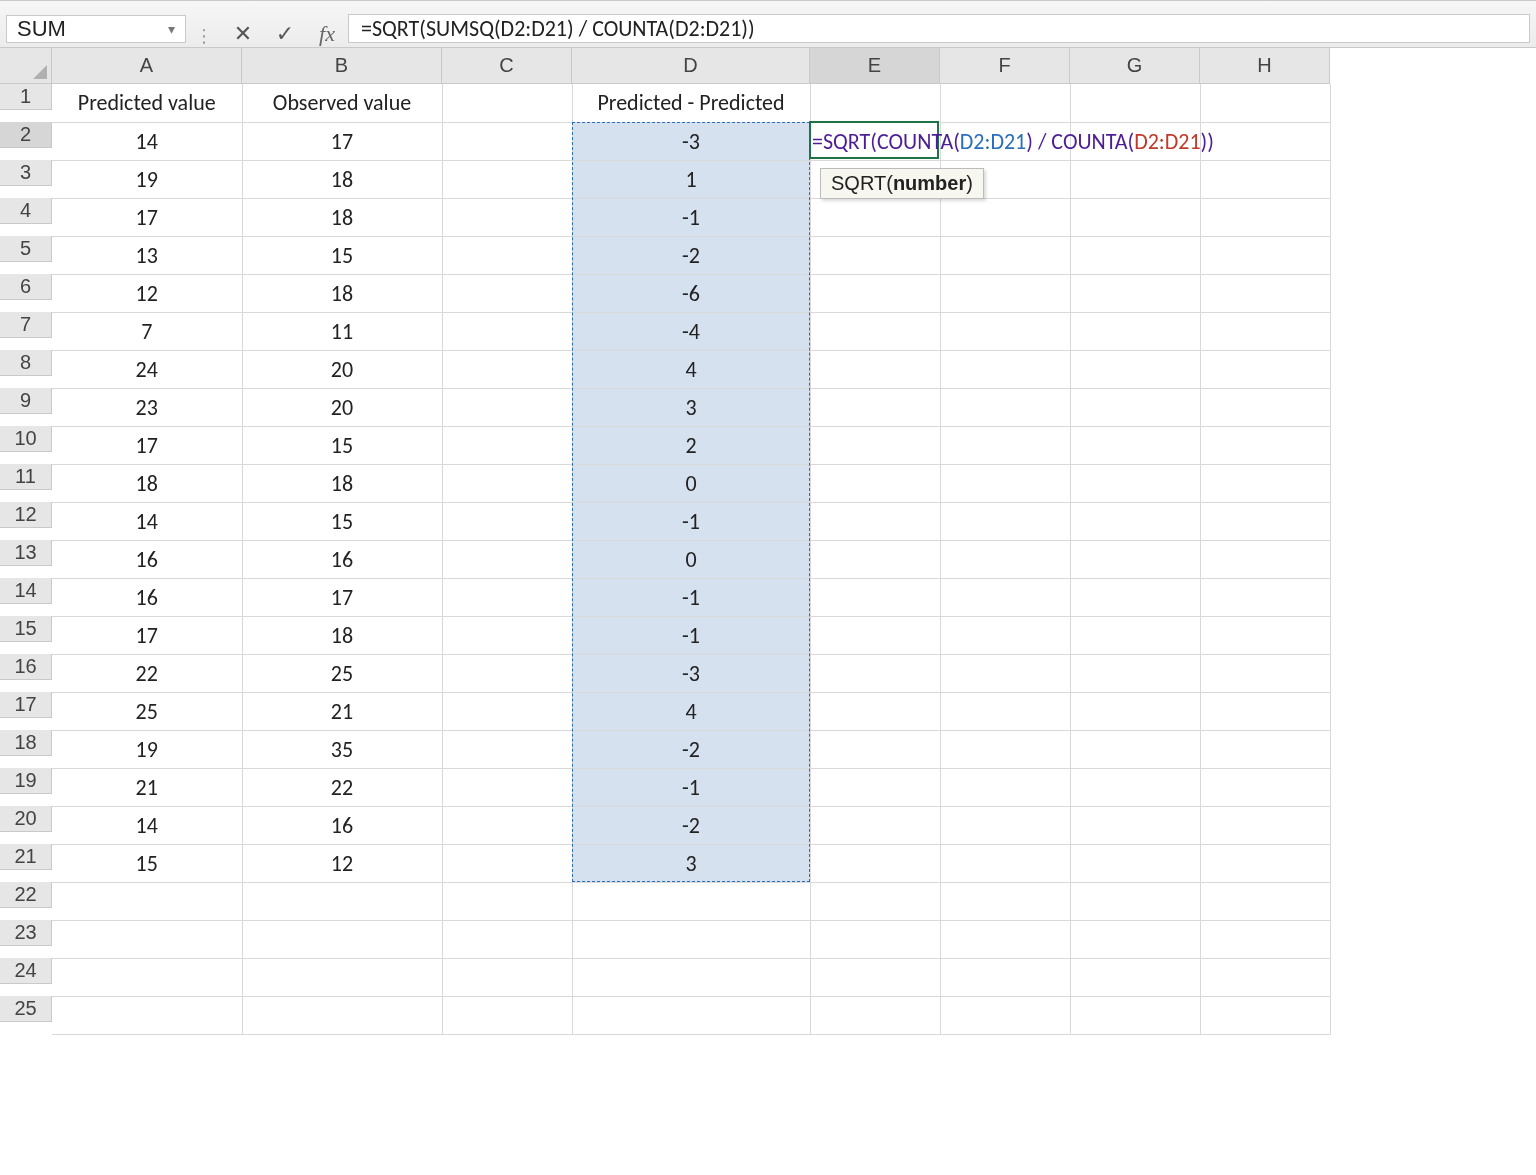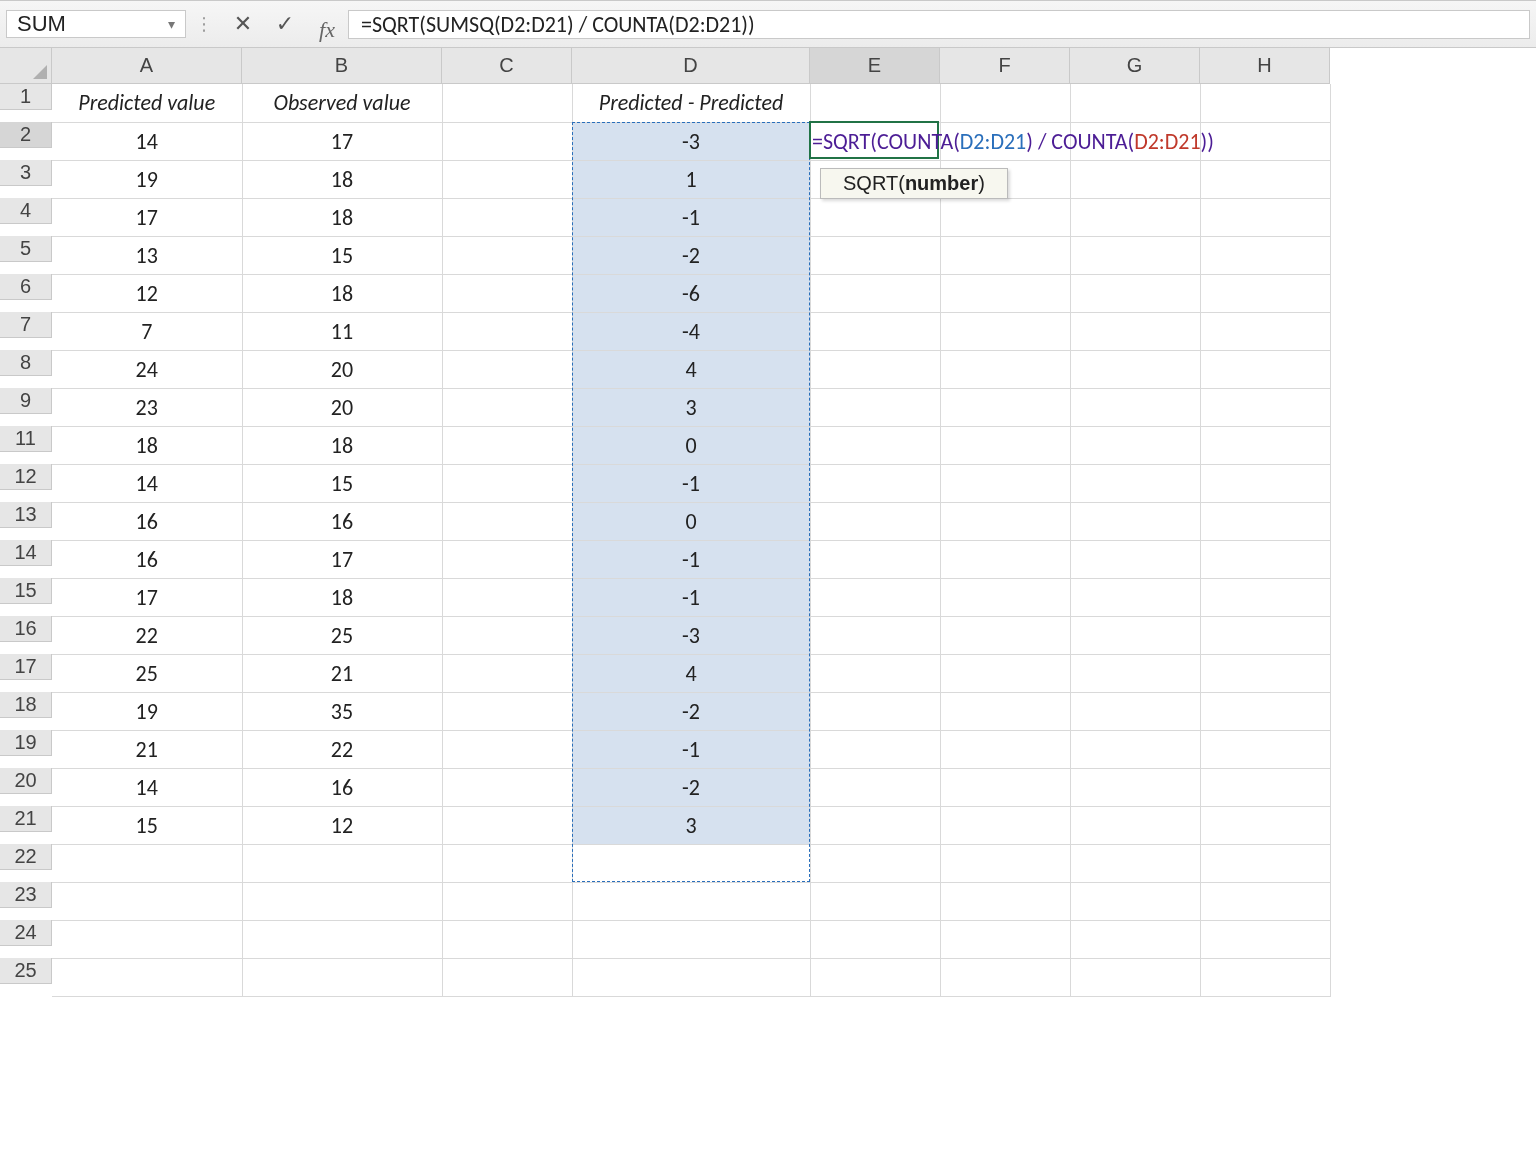--- a/index.html
+++ b/index.html
@@ -7,21 +7,21 @@
     margin: 0;
     font-family: Calibri, "Segoe UI", Arial, sans-serif;
     font-size: 20px;
     background: #fff;
     color: #222;
     width: 1536px;
   }
   
   .formula-bar {
     display: flex;
-    align-items: center;
+    align-items: flex-end;
     height: 48px;
     background: linear-gradient(#f6f6f6,#ececec);
     border-top: 1px solid #c9c9c9;
     border-bottom: 1px solid #c9c9c9;
   }
   .name-box {
     width: 180px;
     display: flex;
     align-items: center;
     padding: 0 10px;
@@ -128,21 +128,20 @@
     padding: 0 6px;
     text-align:center;
     vertical-align: middle;
     font-size:22px;
     overflow: visible;
     white-space: nowrap;
     position: relative;
   }
   td.cell.header-cell {
     font-size:22px;
-    font-style:italic;
   }
   td.cell.sel {
     background:#d6e1ef;
   }
   .sel-outline {
     position:absolute;
     pointer-events:none;
     border:1px dashed #2a6fbb;
   }
   .active-cell {
@@ -162,21 +161,21 @@
   }
   .tok-fn   { color:#4c1d95; }
   .tok-ref1 { color:#2a6fbb; }
   .tok-ref2 { color:#c0392b; }
   .tooltip {
     position:absolute;
     left:10px;
     top:46px;
     background:#f7f7ef;
     border:1px solid #bbb;
-    padding:3px 22px;
+    padding:3px 10px;
     font-size:20px;
     font-family: "Segoe UI", Arial, sans-serif;
     z-index:6;
     box-shadow: 2px 2px 3px rgba(0,0,0,0.15);
   }
   .tooltip b { font-weight:bold; }
   
   .wA{width:190px;} .wB{width:200px;} .wC{width:130px;}
   .wD{width:238px;} .wE{width:130px;} .wF{width:130px;}
   .wG{width:130px;} .wH{width:130px;}
@@ -340,20 +339,31 @@
           <td class="cell wA">23</td>
           <td class="cell wB">20</td>
           <td class="cell wC"></td>
           <td class="cell wD sel">3</td>
           <td class="cell wE"></td>
           <td class="cell wF"></td>
           <td class="cell wG"></td>
           <td class="cell wH"></td>
         </tr>
         <tr>
+          <td class="row-h">10</td>
+          <td class="cell wA">17</td>
+          <td class="cell wB">15</td>
+          <td class="cell wC"></td>
+          <td class="cell wD sel">2</td>
+          <td class="cell wE"></td>
+          <td class="cell wF"></td>
+          <td class="cell wG"></td>
+          <td class="cell wH"></td>
+        </tr>
+        <tr>
           <td class="row-h">11</td>
           <td class="cell wA">18</td>
           <td class="cell wB">18</td>
           <td class="cell wC"></td>
           <td class="cell wD sel">0</td>
           <td class="cell wE"></td>
           <td class="cell wF"></td>
           <td class="cell wG"></td>
           <td class="cell wH"></td>
         </tr>

